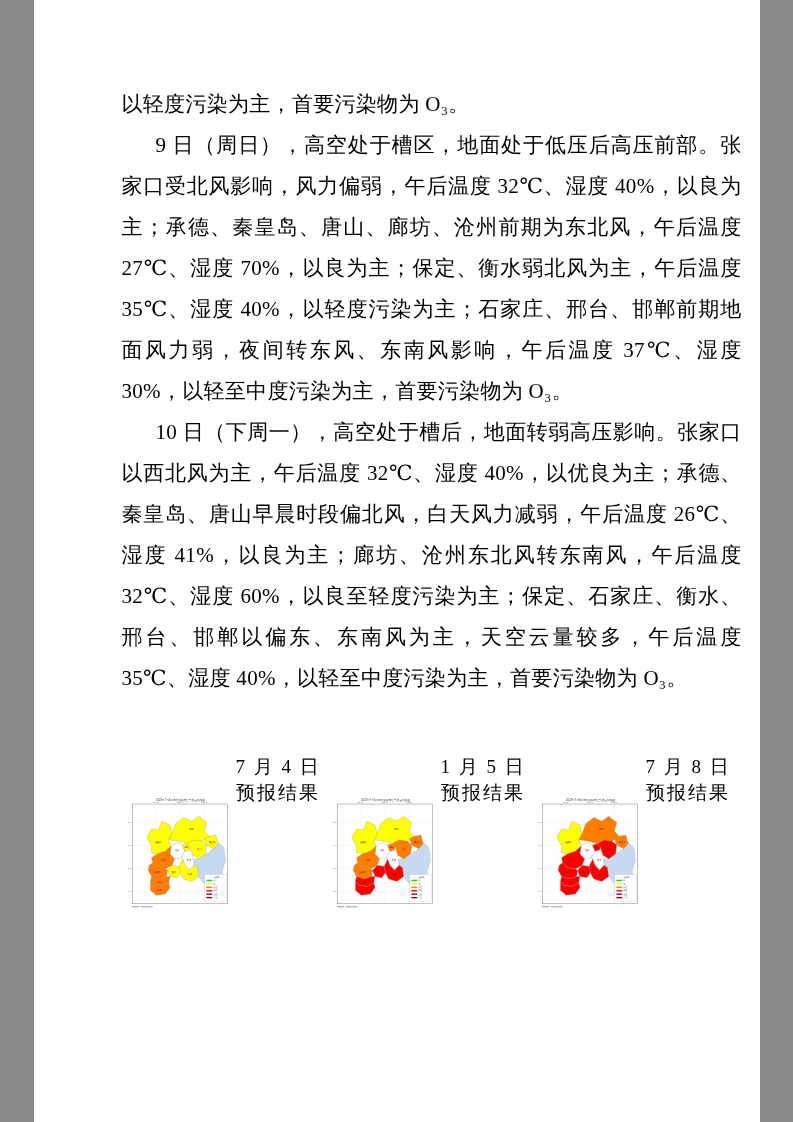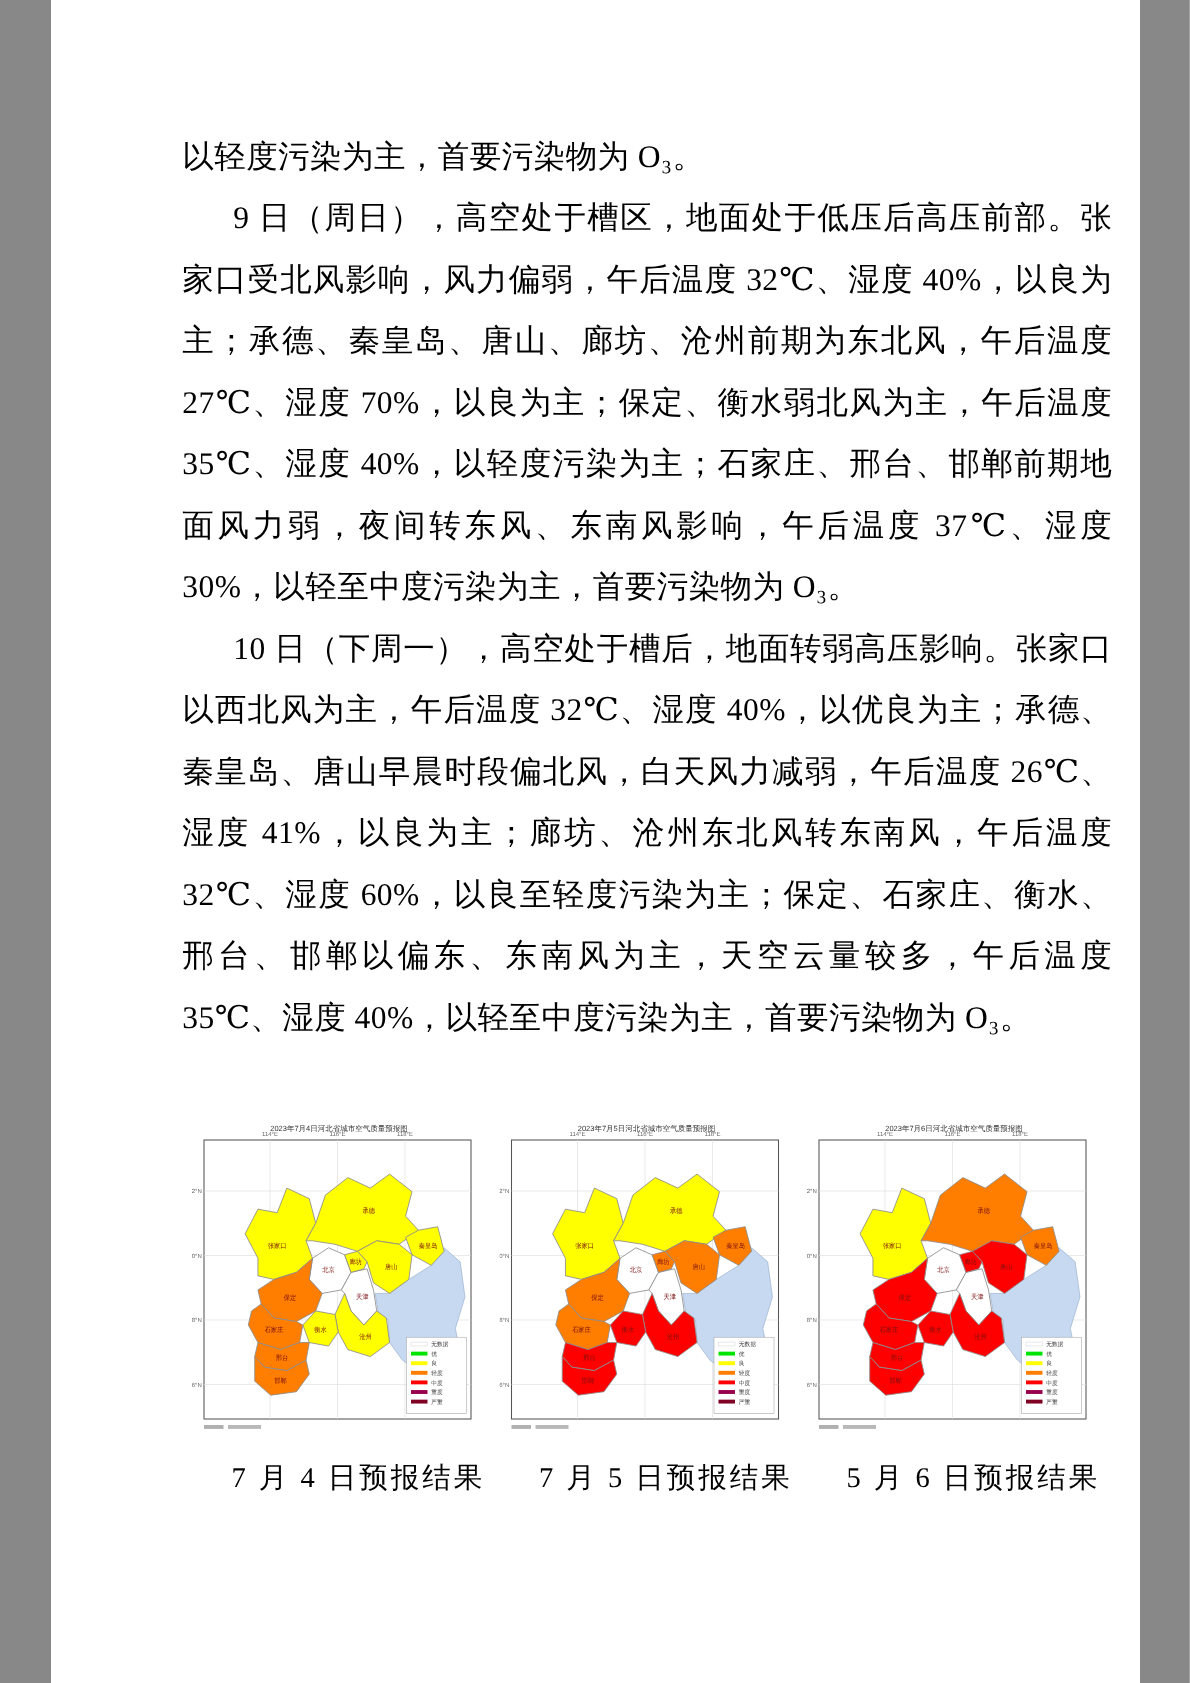--- a/index.html
+++ b/index.html
@@ -12,21 +12,21 @@
     position:absolute;left:88px;top:84px;width:620px;
     font-size:21px;line-height:41px;text-align:justify;
     letter-spacing:0.3px;
   }
   .doc p{margin:0;}
   .doc p.indent{text-indent:34px;}
   .figures{
     position:absolute;left:94px;top:746px;width:606px;
     display:flex;justify-content:space-between;
   }
-  .map-fig{width:196px;display:flex;flex-direction:column;align-items:flex-end;}
+  .map-fig{width:196px;display:flex;flex-direction:row;align-items:flex-start;}
   .map-fig svg{display:block;}
   .fig-caption{
     margin-top:8px;font-size:19px;letter-spacing:2px;color:#000;
     font-family:"Liberation Serif","DejaVu Serif",serif;text-align:center;
   }
 </style>
 </head>
 <body>
 
 <div class="page">
@@ -169,21 +169,21 @@
             <line x1="146" y1="175.6" x2="157" y2="175.6" stroke="#ff0000" stroke-width="2.6"></line>
             <text x="159.5" y="177" font-size="3.8" fill="#333" font-family="Liberation Sans, sans-serif">中度</text>
             <line x1="146" y1="182" x2="157" y2="182" stroke="#99004c" stroke-width="2.6"></line>
             <text x="159.5" y="183.4" font-size="3.8" fill="#333" font-family="Liberation Sans, sans-serif">重度</text>
             <line x1="146" y1="188.4" x2="157" y2="188.4" stroke="#7e0023" stroke-width="2.6"></line>
             <text x="159.5" y="189.8" font-size="3.8" fill="#333" font-family="Liberation Sans, sans-serif">严重</text>
           </g>
           <rect x="8" y="204" width="13" height="2.6" fill="#b0b0b0"></rect>
           <rect x="24" y="204" width="22" height="2.6" fill="#b8b8b8"></rect>
         </svg>
-      <div class="fig-caption">7 月 5 日预报结果</div>
+      <div class="fig-caption">1 月 5 日预报结果</div>
     </div>
     <div class="map-fig">
         <svg width="196" height="218" viewBox="0 0 196 218">
           <text x="98" y="8" text-anchor="middle" font-size="5" fill="#333" font-family="Liberation Sans, sans-serif">2023年7月6日河北省城市空气质量预报图</text>
           <rect x="8" y="14" width="178" height="186" fill="#ffffff" stroke="#555" stroke-width="0.7"></rect>
           <line x1="52" y1="14" x2="52" y2="200" stroke="#dcdcdc" stroke-width="0.4"></line>
           <line x1="97" y1="14" x2="97" y2="200" stroke="#dcdcdc" stroke-width="0.4"></line>
           <line x1="142" y1="14" x2="142" y2="200" stroke="#dcdcdc" stroke-width="0.4"></line>
           <line x1="8" y1="48" x2="186" y2="48" stroke="#dcdcdc" stroke-width="0.4"></line>
           <line x1="8" y1="91" x2="186" y2="91" stroke="#dcdcdc" stroke-width="0.4"></line>
@@ -239,17 +239,17 @@
             <line x1="146" y1="175.6" x2="157" y2="175.6" stroke="#ff0000" stroke-width="2.6"></line>
             <text x="159.5" y="177" font-size="3.8" fill="#333" font-family="Liberation Sans, sans-serif">中度</text>
             <line x1="146" y1="182" x2="157" y2="182" stroke="#99004c" stroke-width="2.6"></line>
             <text x="159.5" y="183.4" font-size="3.8" fill="#333" font-family="Liberation Sans, sans-serif">重度</text>
             <line x1="146" y1="188.4" x2="157" y2="188.4" stroke="#7e0023" stroke-width="2.6"></line>
             <text x="159.5" y="189.8" font-size="3.8" fill="#333" font-family="Liberation Sans, sans-serif">严重</text>
           </g>
           <rect x="8" y="204" width="13" height="2.6" fill="#b0b0b0"></rect>
           <rect x="24" y="204" width="22" height="2.6" fill="#b8b8b8"></rect>
         </svg>
-      <div class="fig-caption">5 月 6 日预报结果</div>
+      <div class="fig-caption">7 月 8 日预报结果</div>
     </div>
   </div>
 
 </div>
 
 </body></html>

